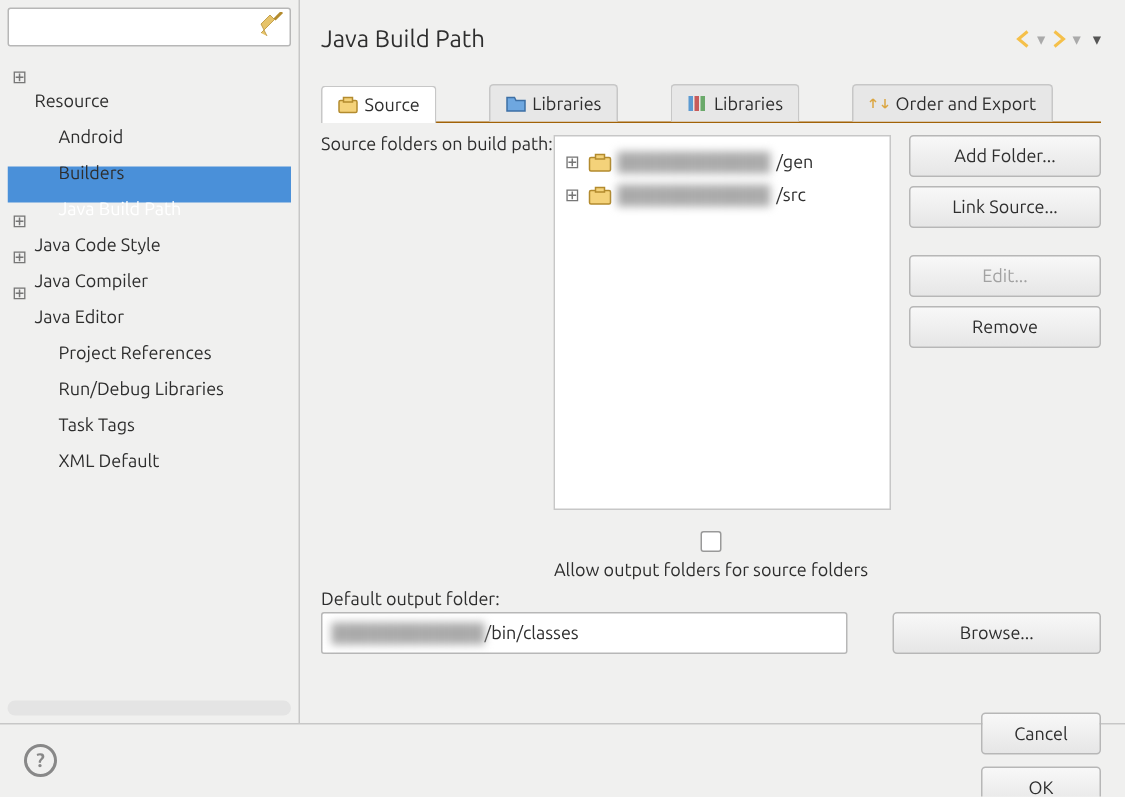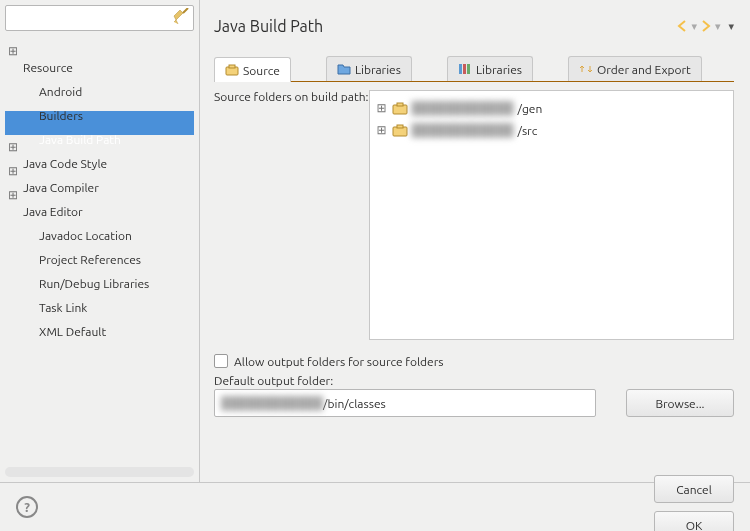--- a/index.html
+++ b/index.html
@@ -32,21 +32,21 @@
 .section-label { margin-bottom: 4px; }
 .src-list { flex: 1; min-height: 250px; border: 1px solid #c7c7c7; background: #fff; padding: 6px; }
 .src-item { display: flex; align-items: center; height: 22px; gap: 4px; }
 .src-item .exp { width: 12px; text-align: center; color: #777; }
 .pkg-ic { width: 16px; height: 14px; }
 .blur { color: #aaa; filter: blur(3px); margin-right: 0; }
 .right-col { width: 128px; display: flex; flex-direction: column; gap: 6px; }
 .btn { height: 28px; border: 1px solid #b7b7b7; border-radius: 3px; background: linear-gradient(#f8f8f8, #e6e6e6); display: flex; align-items: center; justify-content: center; cursor: default; }
 .btn.disabled { color: #a2a2a2; }
 .below { margin-top: 8px; }
-.chk-row { display: flex; align-items: center; gap: 6px; margin: 6px 0; }
+.chk-row { display: flex; align-items: center; gap: 6px; margin: 6px 0; flex-direction: column; }
 .chk { width: 14px; height: 14px; border: 1px solid #999; border-radius: 2px; background: #fff; }
 .out-row { display: flex; gap: 30px; align-items: center; margin-top: 2px; }
 .out-input { flex: 1; height: 28px; border: 1px solid #b7b7b7; border-radius: 2px; background: #fff; padding: 0 6px; display: flex; align-items: center; }
 .bottom { height: 48px; display: flex; align-items: center; justify-content: space-between; padding: 0 16px; }
 .help-icon { width: 22px; height: 22px; border: 2px solid #888; border-radius: 50%; display: flex; align-items: center; justify-content: center; color: #888; font-weight: bold; font-size: 13px; }
 .bottom-btns { display: flex; gap: 8px; flex-direction: column; }
 .bottom-btns .btn { width: 80px; }
 </style>
 </head>
 <body>
@@ -85,33 +85,29 @@
         <div class="tree-item">
           <span class="exp">⊞</span>
           <span class="label">Java Compiler</span>
         </div>
         <div class="tree-item">
           <span class="exp">⊞</span>
           <span class="label">Java Editor</span>
         </div>
         <div class="tree-item child">
           <span class="exp blank">⊞</span>
-          <span class="label">Javadoc Location</span>
-        </div>
-        <div class="tree-item child">
-          <span class="exp blank">⊞</span>
           <span class="label">Project References</span>
         </div>
         <div class="tree-item child">
           <span class="exp blank">⊞</span>
           <span class="label">Run/Debug Libraries</span>
         </div>
         <div class="tree-item child">
           <span class="exp blank">⊞</span>
-          <span class="label">Task Link</span>
+          <span class="label">Task Tags</span>
         </div>
         <div class="tree-item child">
           <span class="exp blank">⊞</span>
           <span class="label">XML Default</span>
         </div>
       </div>
     <div class="scrollbar-hint"></div>
   </div>
 
   <div class="main">
@@ -178,34 +174,41 @@
               <span class="exp">⊞</span>
               <svg class="pkg-ic" viewBox="0 0 16 14">
                 <rect x="1" y="4" width="14" height="9" rx="1" fill="#f4d27a" stroke="#b38b2e"></rect>
                 <rect x="5" y="2" width="6" height="3" fill="#f4d27a" stroke="#b38b2e"></rect>
               </svg>
               <span class="blur">████████████</span>
               <span>/src</span>
             </div>
           </div>
       </div>
+      <div class="right-col">
+        <div class="btn">Add Folder...</div>
+        <div class="btn">Link Source...</div>
+        <div style="height:6px"></div>
+        <div class="btn disabled">Edit...</div>
+        <div class="btn">Remove</div>
+      </div>
     </div>
 
     <div class="below">
       <div class="chk-row">
         <div class="chk"></div>
         <span>Allow output folders for source folders</span>
       </div>
       <div>Default output folder:</div>
       <div class="out-row">
         <div class="out-input">
           <span class="blur">████████████</span>
             <span>/bin/classes</span>
         </div>
-        <div class="btn" style="width:108px">Browse...</div>
+        <div class="btn" style="width:139px">Browse...</div>
       </div>
     </div>
   </div>
 </div>
 
 <div class="bottom">
   <div class="help-icon">?</div>
   <div class="bottom-btns">
     <div class="btn">Cancel</div>
     <div class="btn">OK</div>

